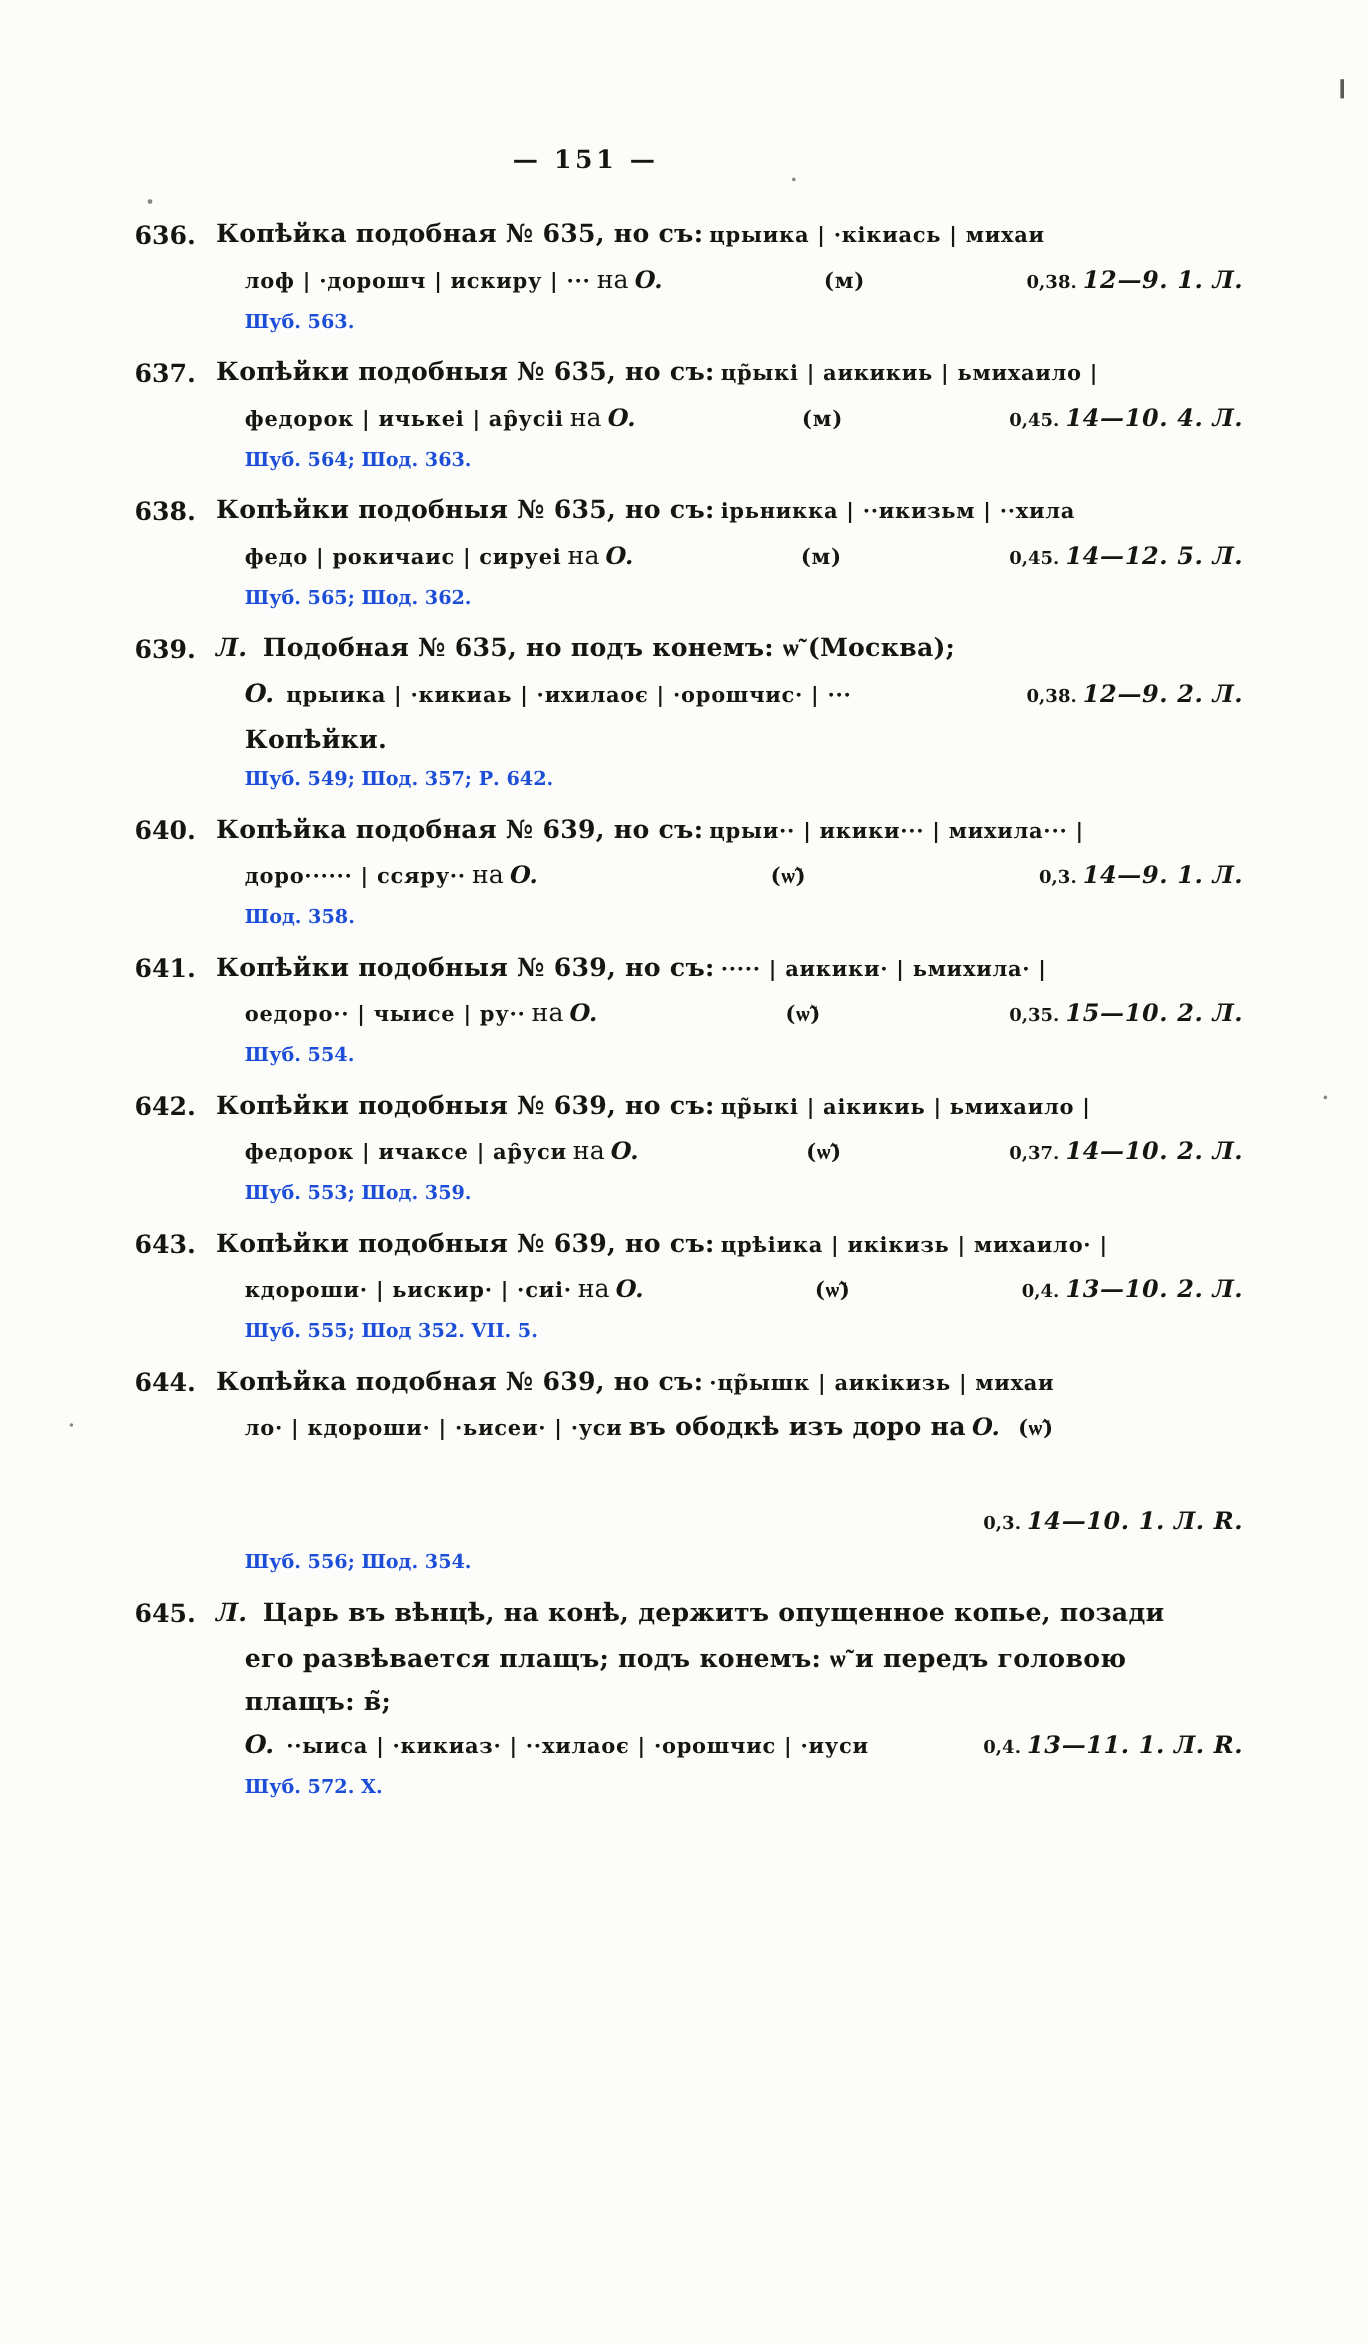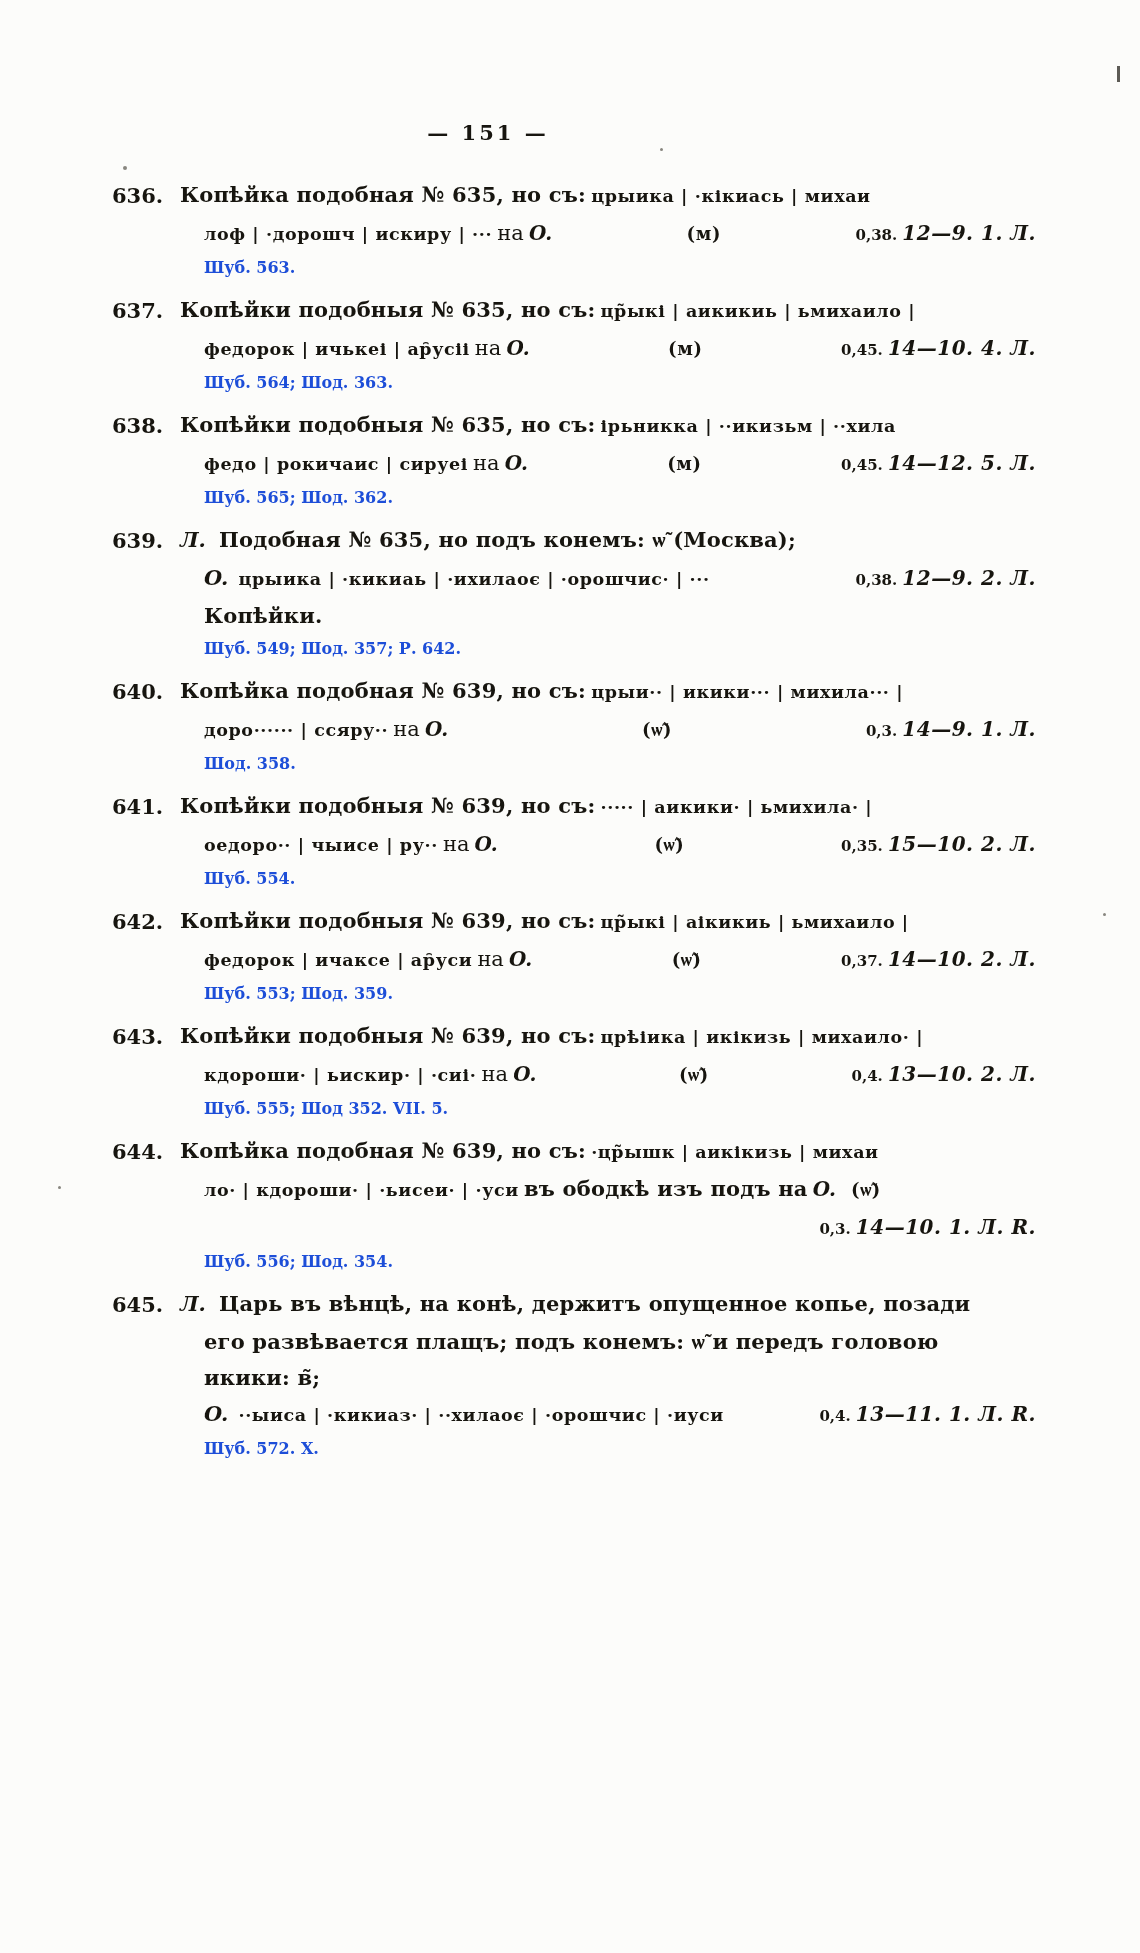--- a/index.html
+++ b/index.html
@@ -36,21 +36,21 @@
   .prefix { font-style: italic; font-weight: bold; font-size: 21px; padding-right: 8px; }
   .side { font-style: italic; font-weight: bold; font-size: 21px; padding-right: 5px; }
   .ital { font-style: italic; font-weight: bold; font-size: 20px; }
   .word { font-weight: normal; font-size: 21px; }
   .cont { padding-left: 92px; }
   .split { display: flex; justify-content: space-between; align-items: baseline; }
   .mint { padding: 0 10px; font-size: 18px; }
   .rg { white-space: nowrap; }
   .weight { font-weight: bold; font-size: 15px; }
   .dims { font-weight: bold; font-style: italic; font-size: 20px; letter-spacing: 0.5px; }
-  .right-line { text-align: right; }
+  .right-line { text-align: right; margin-top: 40px; }
   .ref {
     padding-left: 92px;
     font-weight: bold;
     font-size: 16px;
     line-height: 30px;
     color: #1d4ed8;
   }
   .speck { position: absolute; background: #4a463e; opacity: 0.65; border-radius: 50%; }
   .tick { position: absolute; background: #35322c; opacity: 0.8; }
 </style>
@@ -247,41 +247,41 @@
   <div class="entry">
     <div class="line main-line">
       <span class="num">644.</span>
       <span class="t">
         <span class="intro">Копѣйка подобная № 639, но съ:</span>
         <span class="insc">·цр̃ышк | аикікизь | михаи</span>
       </span>
     </div>
     <div class="line cont">
       <span class="insc">ло· | кдороши· | ·ьисеи· | ·уси</span>
-      <span class="intro">въ ободкѣ изъ подъ на</span>
+      <span class="intro">въ ободкѣ изъ доро на</span>
       <span class="ital">O.</span>
       <span class="mint insc">(ѡ̃)</span>
     </div>
     <div class="line cont right-line">
       <span class="weight">0,3.</span>
       <span class="dims">14—10. 1. Л. R.</span>
     </div>
     <div class="line ref">Шуб. 556; Шод. 354.</div>
   </div>
 
   <div class="entry">
     <div class="line main-line">
       <span class="num">645.</span>
       <span class="t">
         <span class="prefix">Л.</span>
         <span class="intro">Царь въ вѣнцѣ, на конѣ, держитъ опущенное копье, позади</span>
       </span>
     </div>
     <div class="line cont intro">его развѣвается плащъ; подъ конемъ: ѡ̃ и передъ головою</div>
-    <div class="line cont intro">икики: в̃;</div>
+    <div class="line cont intro">плащъ: в̃;</div>
     <div class="line cont split">
       <span>
         <span class="side">O.</span>
         <span class="insc">··ыиса | ·кикиаз· | ··хилаоє | ·орошчис | ·иуси</span>
       </span>
       <span class="rg">
         <span class="weight">0,4.</span>
         <span class="dims">13—11. 1. Л. R.</span>
       </span>
     </div>

